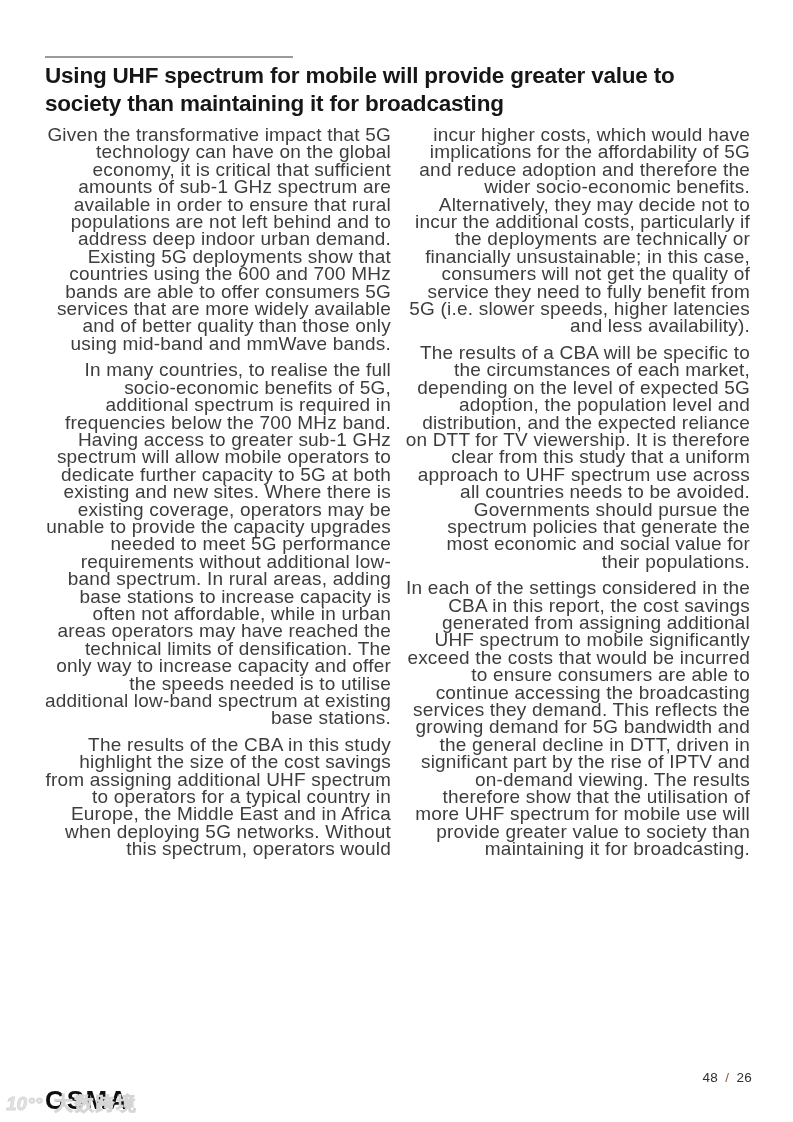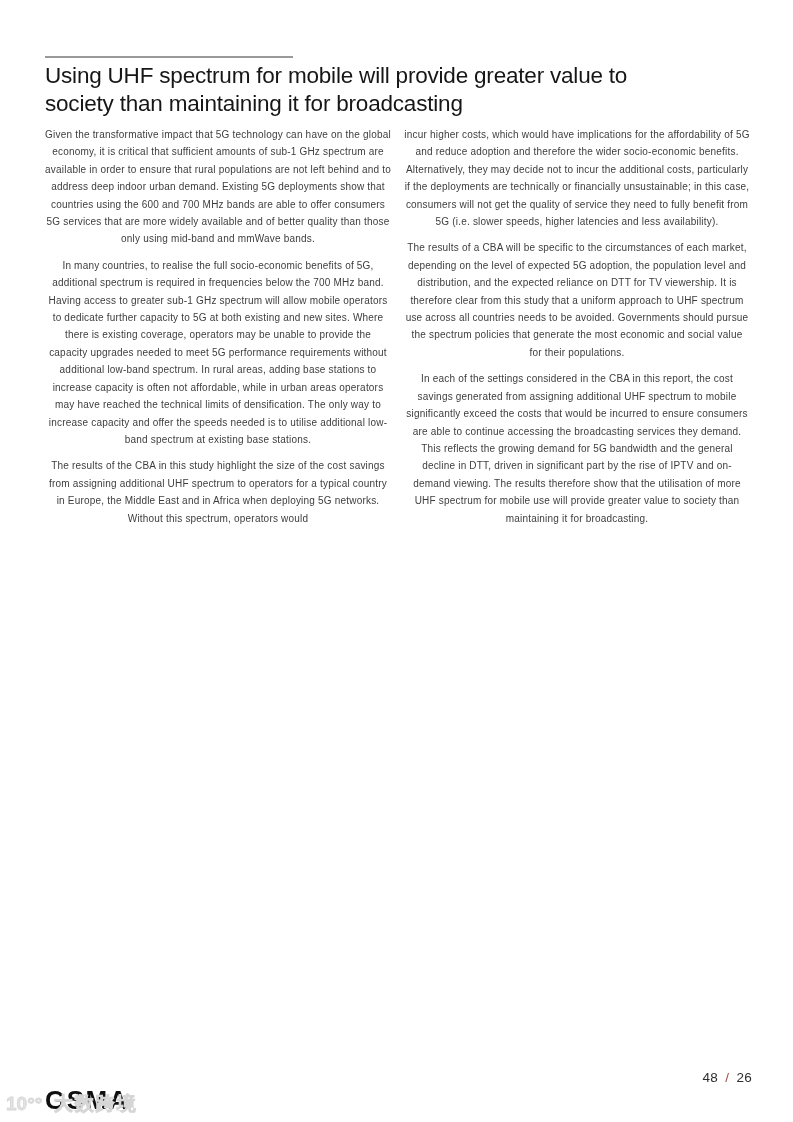--- a/index.html
+++ b/index.html
@@ -23,46 +23,46 @@
     height: 2px;
     background: #9a9a9a;
   }
   .page-title {
     position: absolute;
     left: 45px;
     top: 62px;
     margin: 0;
     width: 715px;
     font-size: 22.5px;
-    font-weight: 400;
+    font-weight: 700;
     line-height: 27.5px;
     letter-spacing: -0.2px;
     color: #161616;
   }
   .page-title .title-line {
     display: block;
   }
   .columns {
     position: absolute;
     left: 45px;
     top: 126px;
     width: 706px;
     display: flex;
     gap: 13px;
   }
   .col {
     width: 346px;
   }
   .col p {
     margin: 0 0 9px 0;
-    font-size: 10px;
+    font-size: 19px;
     line-height: 17.4px;
     letter-spacing: 0.2px;
     color: #3d3d3d;
-    text-align: center;
+    text-align: right;
   }
   .gsma-logo {
     position: absolute;
     left: 45px;
     top: 1064px;
     font-size: 26px;
     font-weight: 800;
     letter-spacing: 1.5px;
     color: #0f0f0f;
     margin-top: 21px;
@@ -84,20 +84,21 @@
     left: 6px;
     top: 1091px;
     font-size: 19px;
     font-weight: 700;
     color: #e2e2e2;
     -webkit-text-stroke: 0.8px #d6d6d6;
     letter-spacing: 2px;
     white-space: nowrap;
   }
   .watermark .wm-icon {
+    font-style: italic;
     margin-right: 4px;
     letter-spacing: 0;
   }
 </style>
 </head>
 <body>
 
 <div class="page">
 
   <div class="title-rule"></div>

